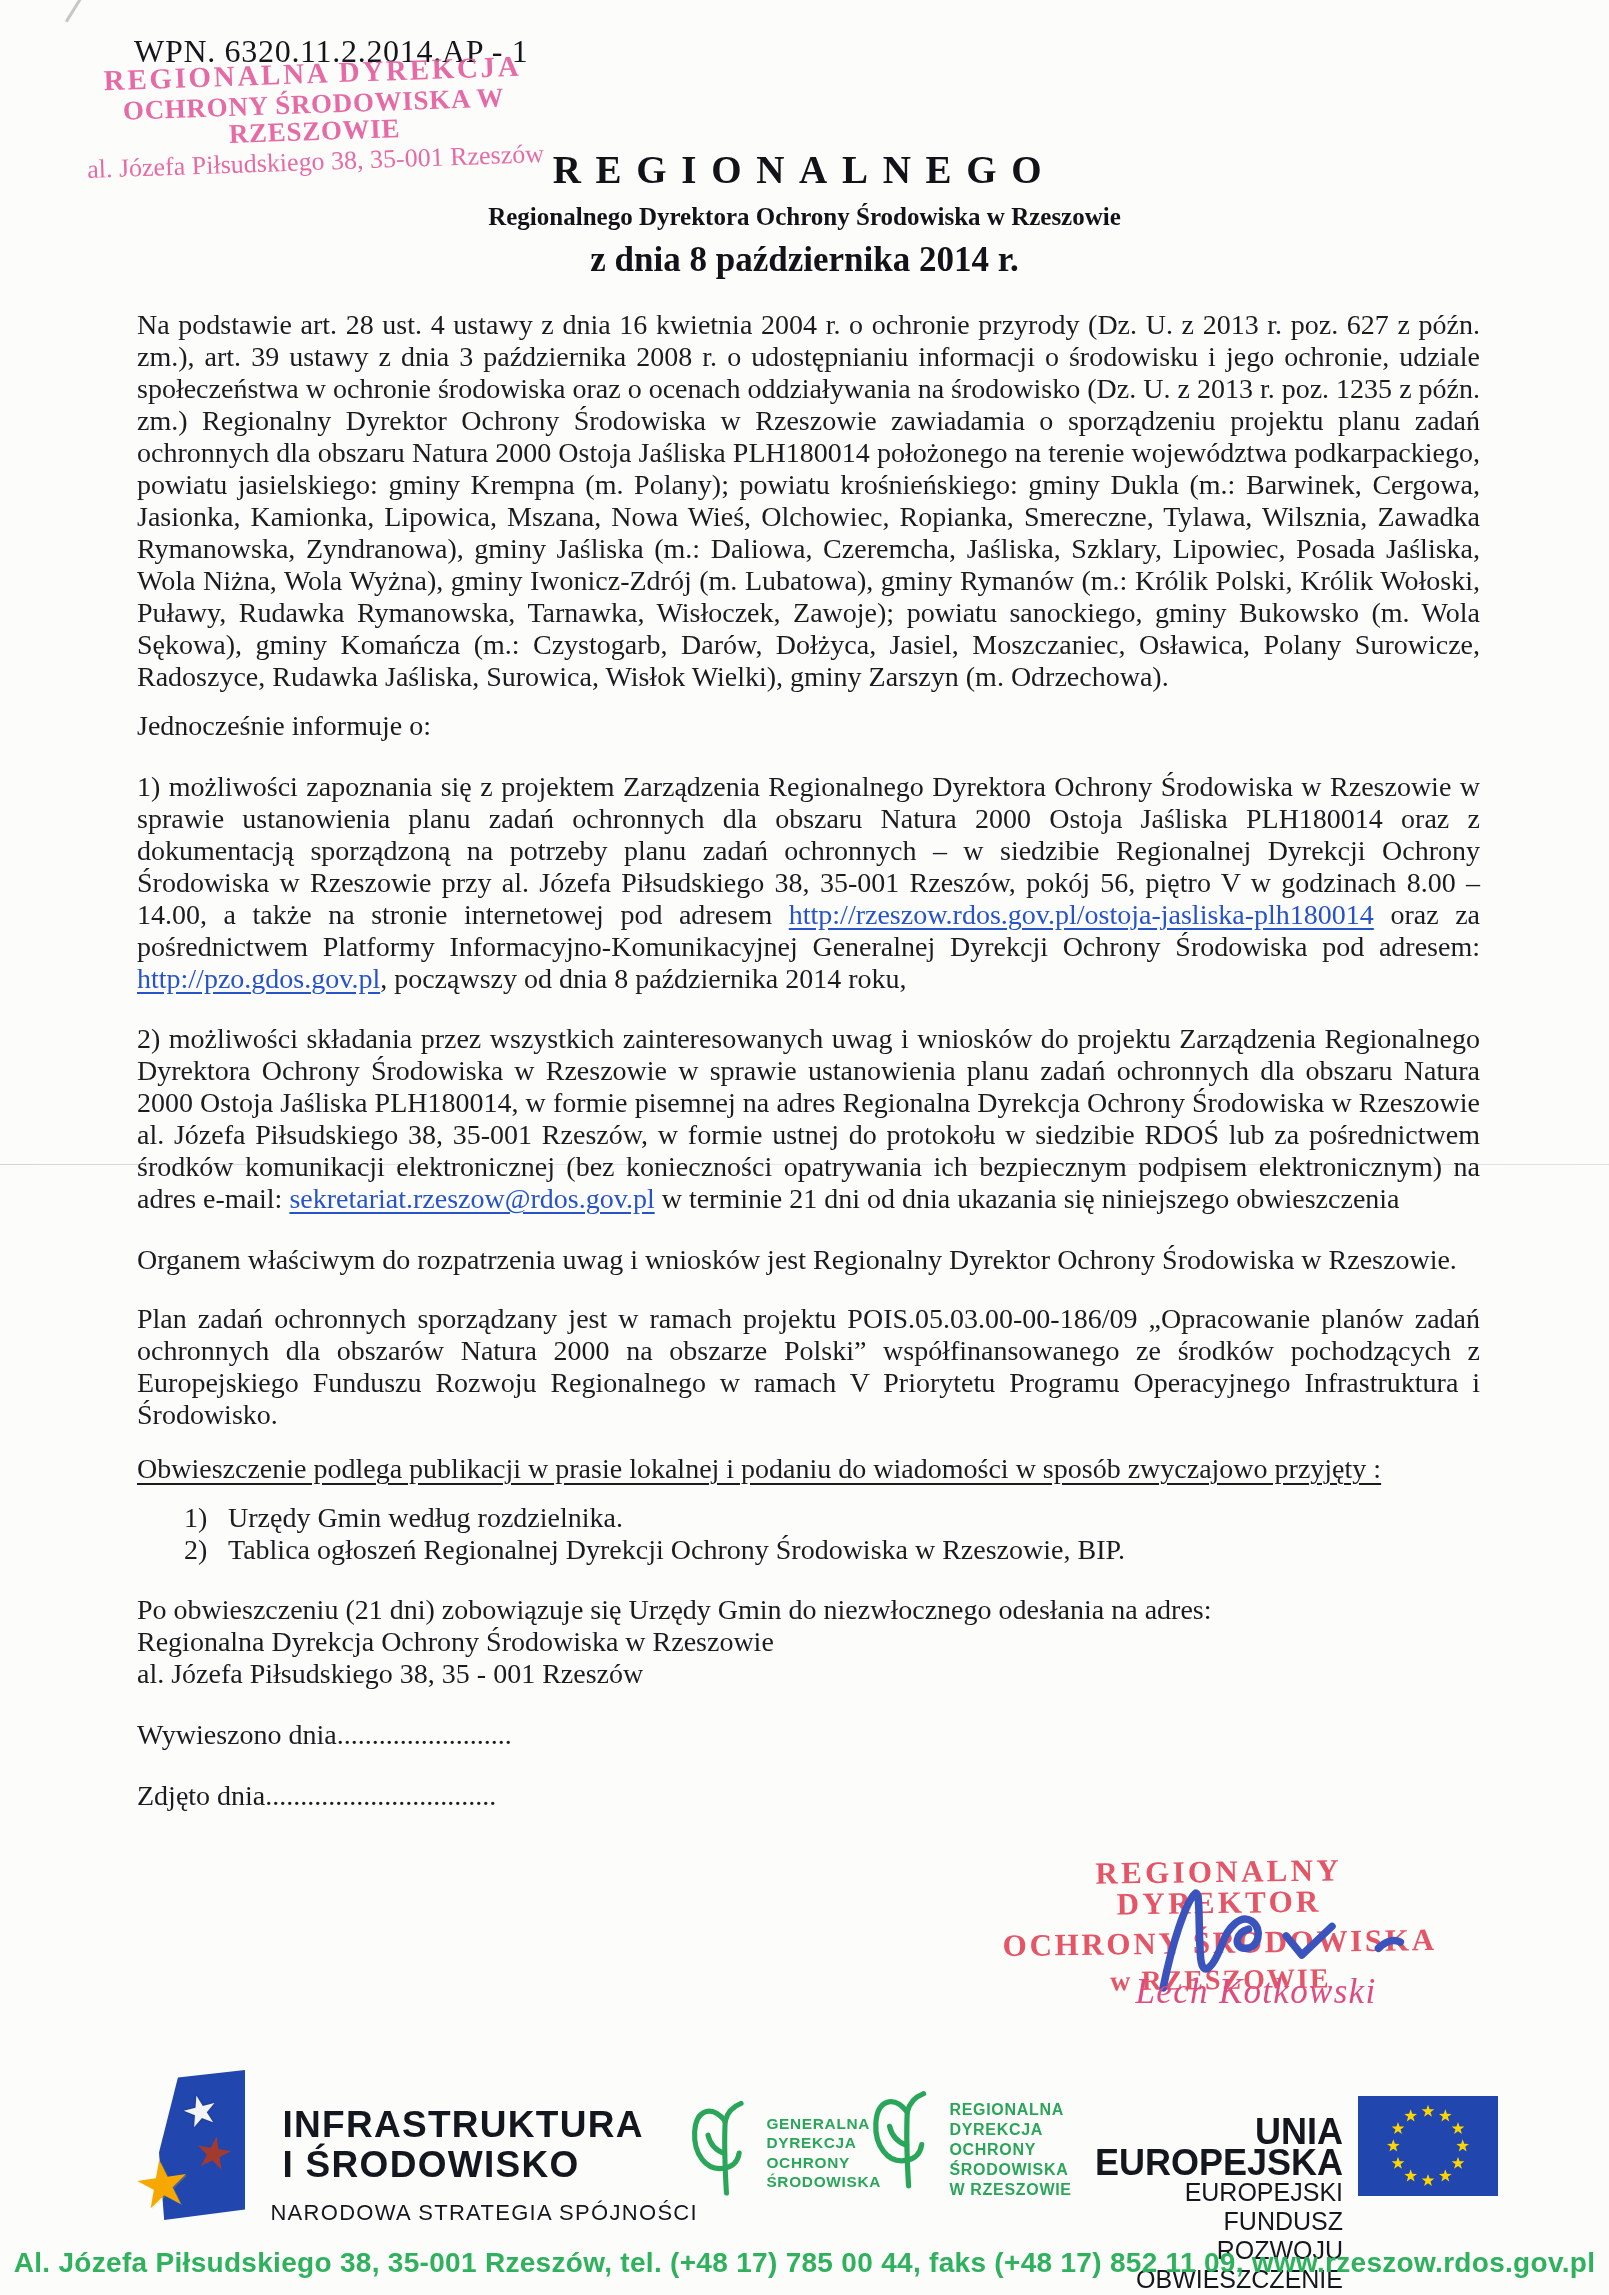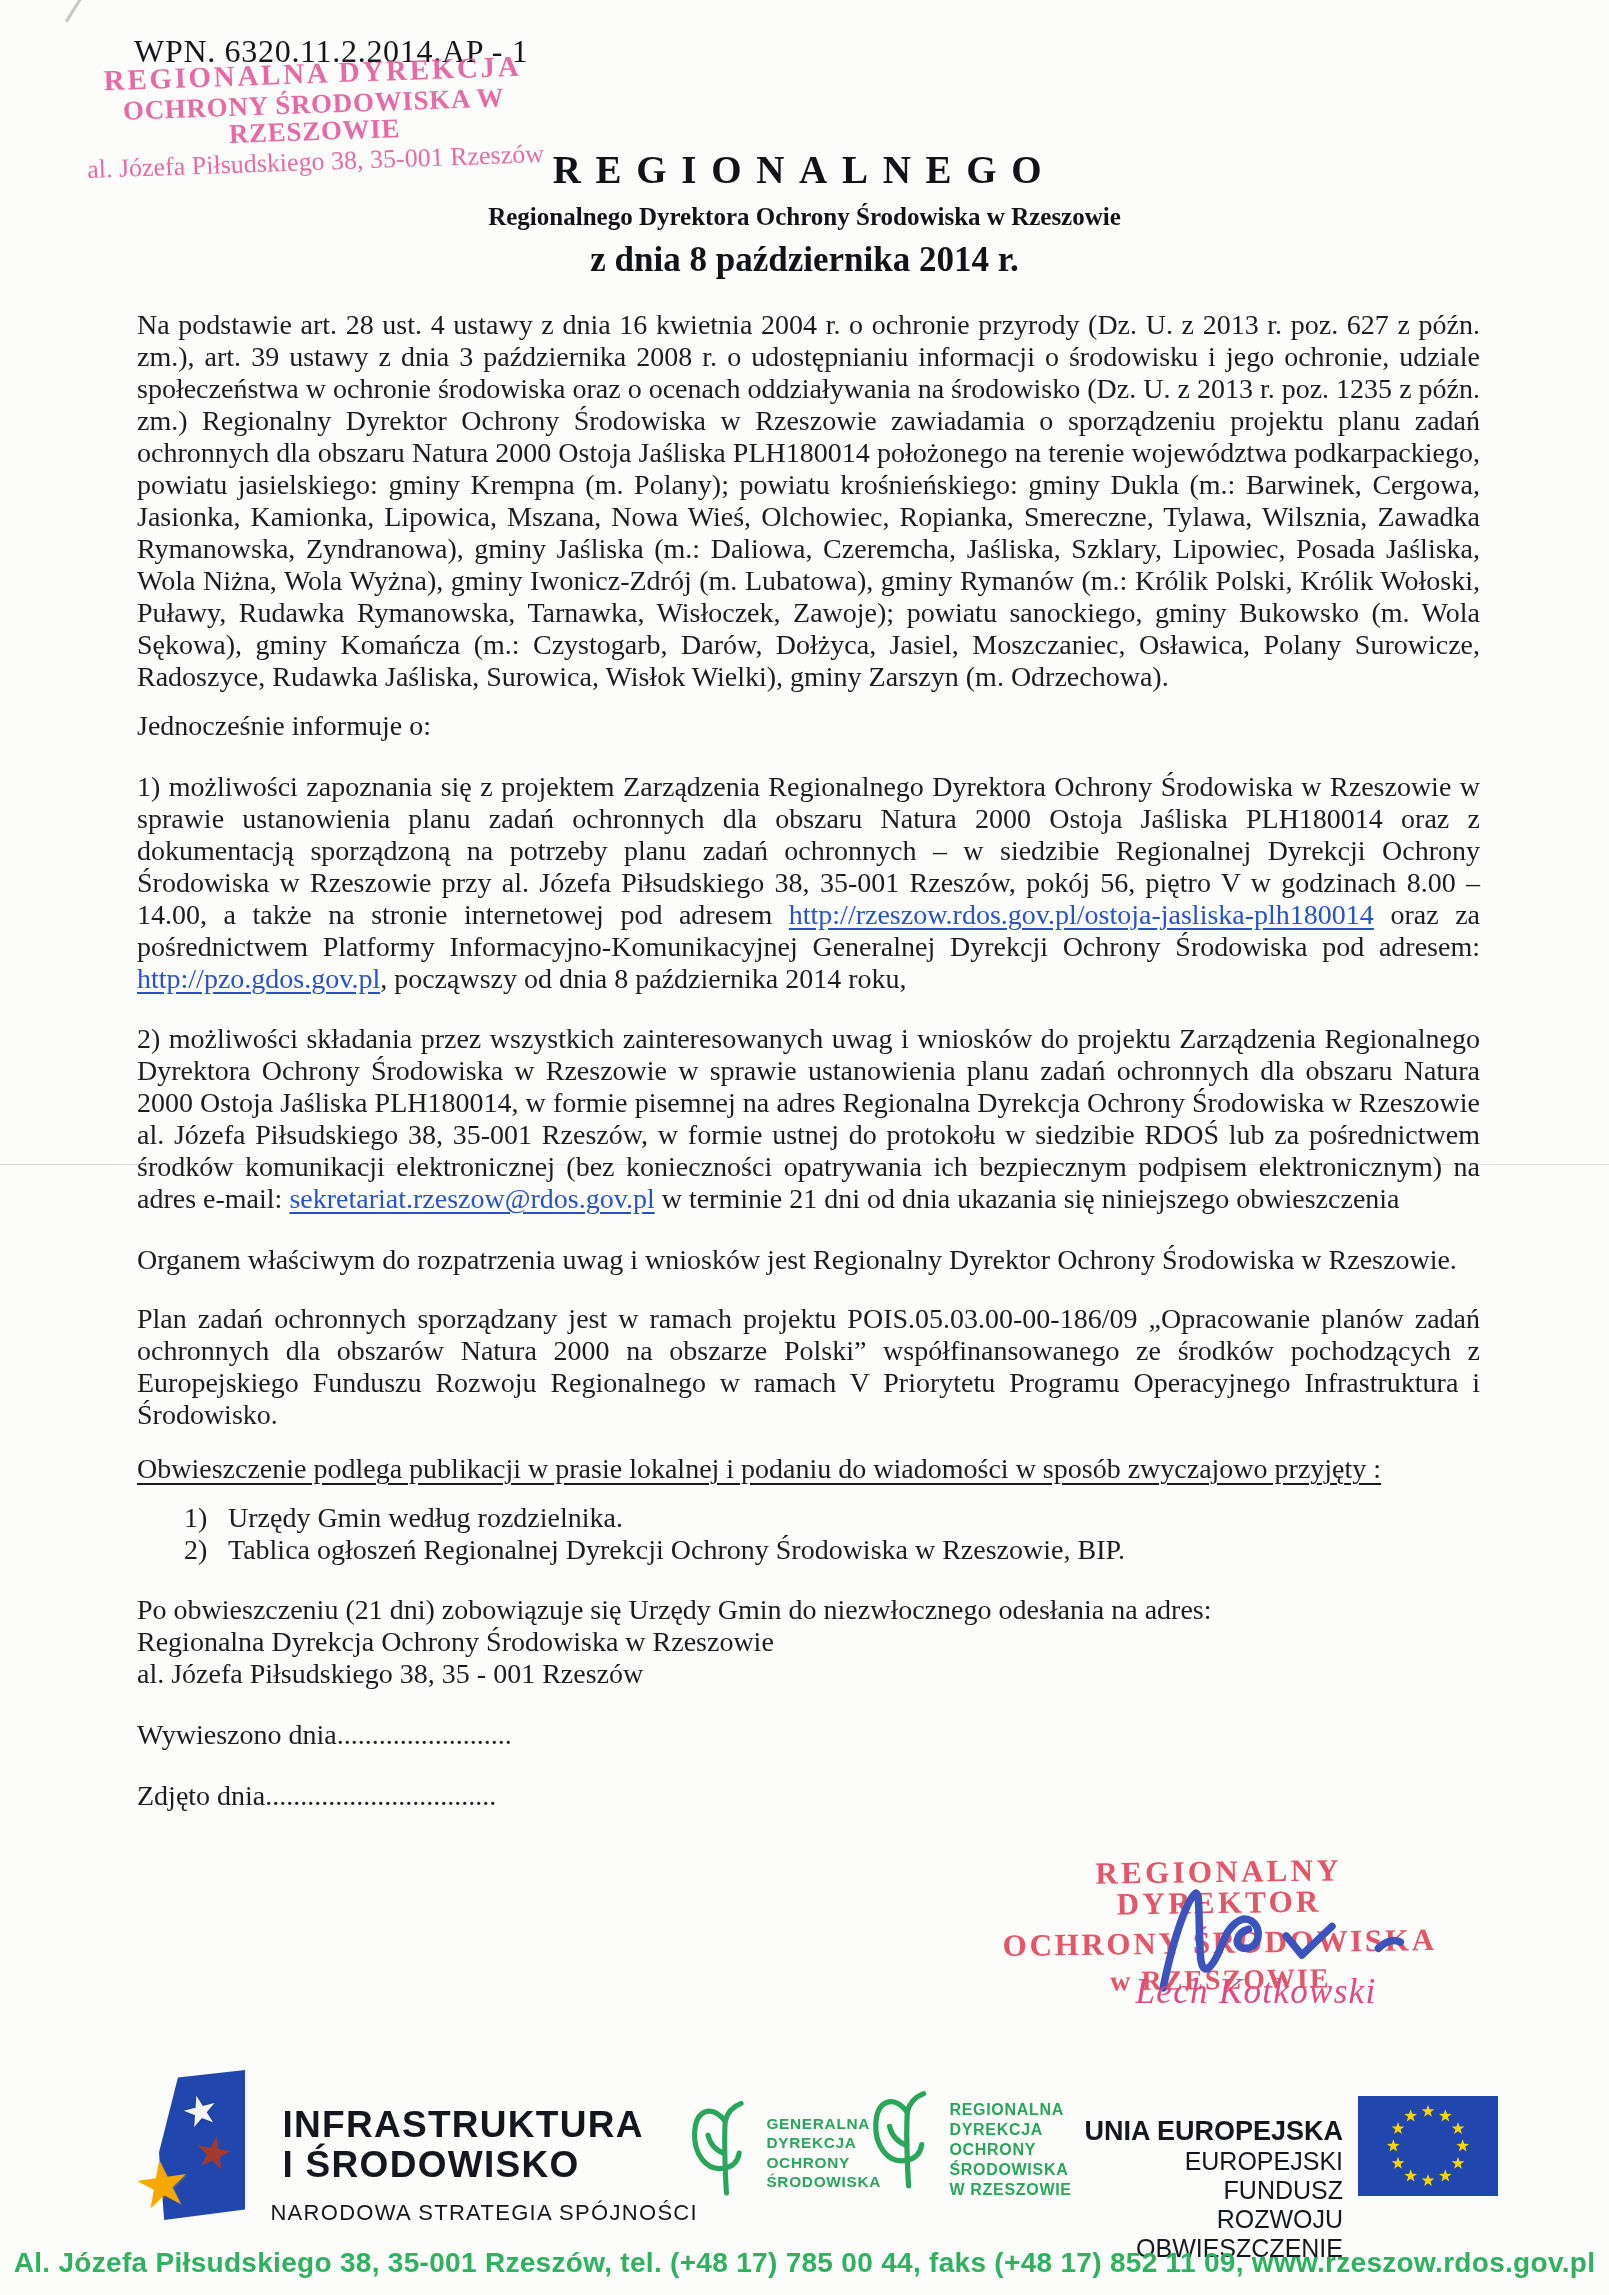--- a/index.html
+++ b/index.html
@@ -77,21 +77,21 @@
   .logo-gdos{left:687px;top:2090px;}
   .logo-rdos{left:868px;top:2079px;}
   .leaf{flex:0 0 auto;}
   .green-lines{margin-left:9.4px;font-weight:bold;}
   .logo-gdos .green-lines{font-size:15.4px;line-height:19.4px;margin-top:24px;letter-spacing:0.7px;}
   .logo-rdos .green-lines{font-size:16px;line-height:20px;margin-top:21.4px;letter-spacing:0.7px;}
   .logo-ue-text{
     position:absolute;left:1076px;top:2116px;width:267px;text-align:right;
     font-family:"Liberation Sans",sans-serif;color:#15171f;
   }
-  .ue-line1{font-size:27px;font-weight:bold;line-height:31px;}
+  .ue-line1{font-size:36px;font-weight:bold;line-height:31px;}
   .ue-line2,.ue-line3{font-size:25px;line-height:29px;}
   .eu-flag{position:absolute;left:1358px;top:2096px;}
   .footer-bar{
     position:absolute;left:0;top:2247px;width:1609px;text-align:center;
     font-family:"Liberation Sans",sans-serif;font-weight:bold;
     font-size:28px;color:#2fb15e;letter-spacing:0.3px;
   }
 </style>
 </head>
 <body>

